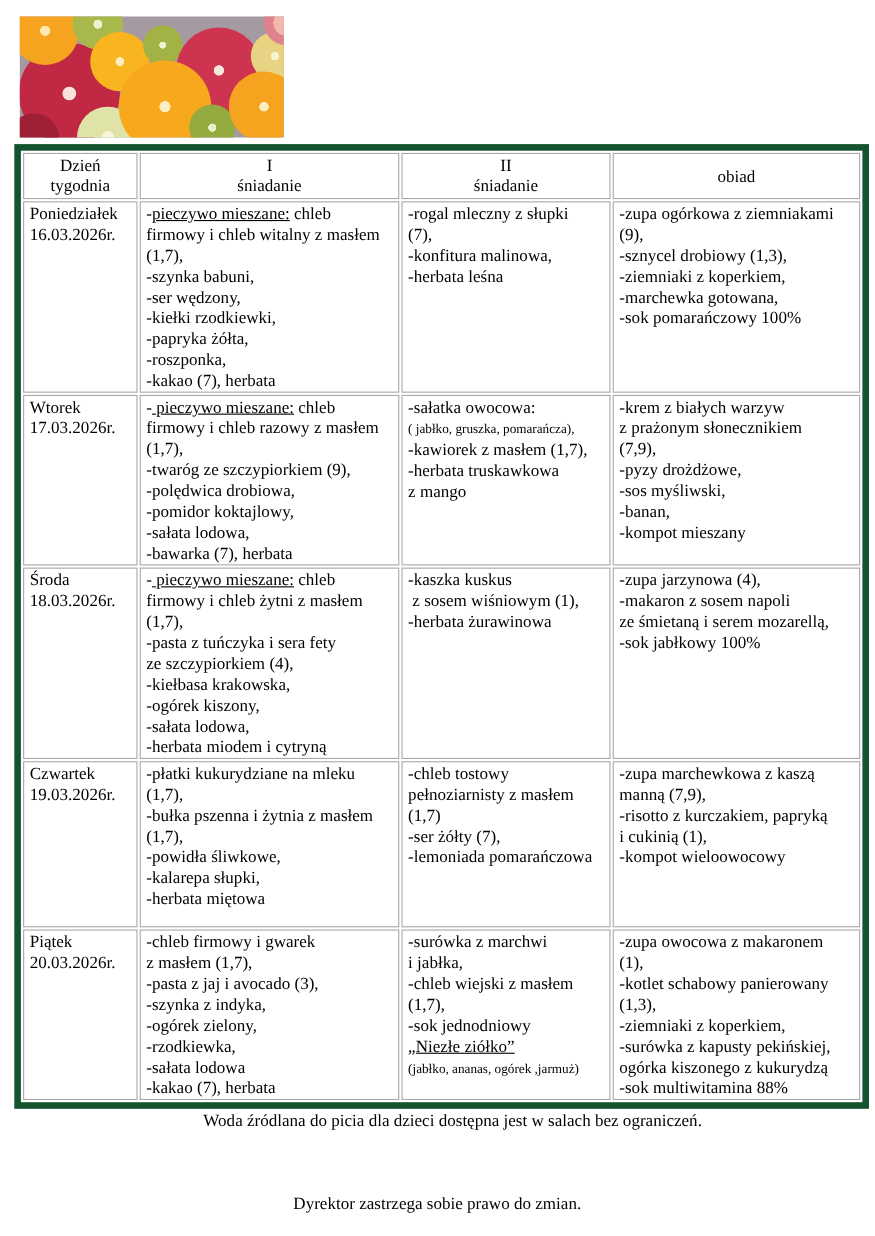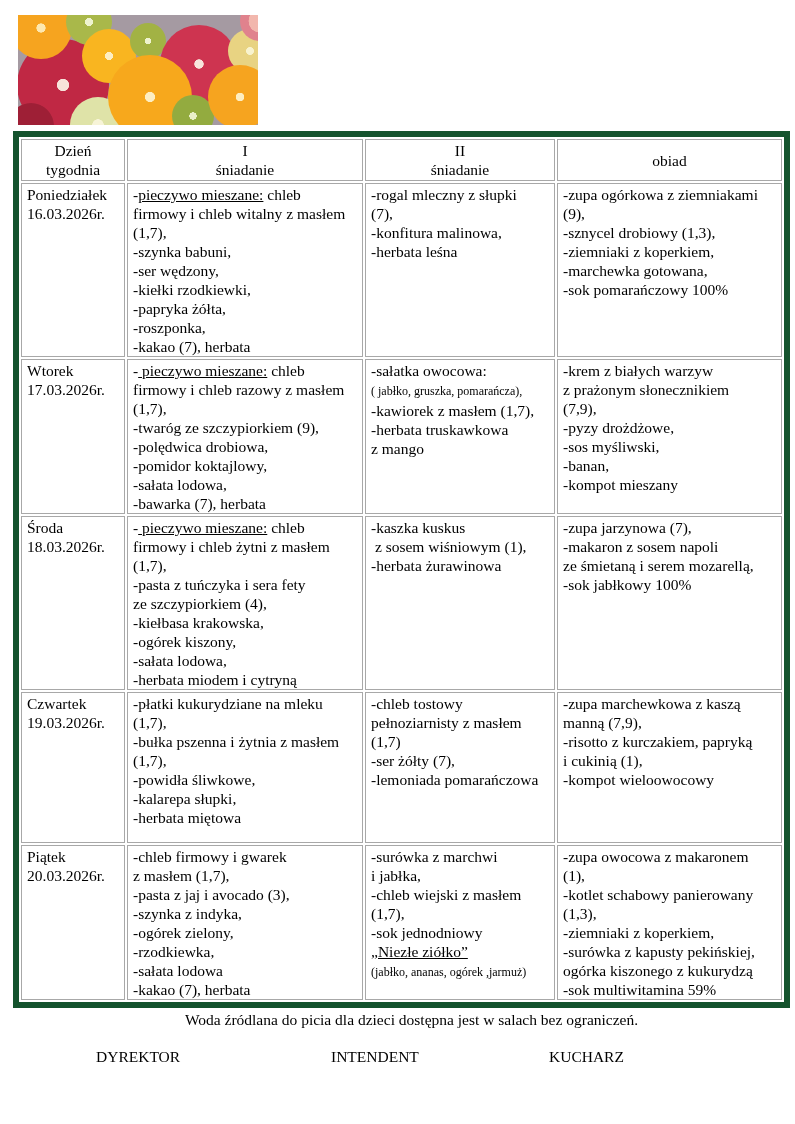--- a/index.html
+++ b/index.html
@@ -212,21 +212,21 @@
             <div class="line"><span>-ogórek kiszony,</span></div>
             <div class="line"><span>-sałata lodowa,</span></div>
             <div class="line"><span>-herbata miodem i cytryną</span></div>
           </td>
           <td>
             <div class="line"><span>-kaszka kuskus</span></div>
             <div class="line"><span> z sosem wiśniowym (1),</span></div>
             <div class="line"><span>-herbata żurawinowa</span></div>
           </td>
           <td>
-            <div class="line"><span>-zupa jarzynowa (7),</span></div>
+            <div class="line"><span>-zupa jarzynowa (4),</span></div>
             <div class="line"><span>-makaron z sosem napoli</span></div>
             <div class="line"><span>ze śmietaną i serem mozarellą,</span></div>
             <div class="line"><span>-sok jabłkowy 100%</span></div>
           </td>
         </tr>
         <tr>
           <td>
             <div class="line">Czwartek</div>
             <div class="line">19.03.2026r.</div>
           </td>
@@ -279,29 +279,24 @@
             <div class="line"><span class="s">(jabłko, ananas, ogórek ,jarmuż)</span></div>
           </td>
           <td>
             <div class="line"><span>-zupa owocowa z makaronem</span></div>
             <div class="line"><span>(1),</span></div>
             <div class="line"><span>-kotlet schabowy panierowany</span></div>
             <div class="line"><span>(1,3),</span></div>
             <div class="line"><span>-ziemniaki z koperkiem,</span></div>
             <div class="line"><span>-surówka z kapusty pekińskiej,</span></div>
             <div class="line"><span>ogórka kiszonego z kukurydzą</span></div>
-            <div class="line"><span>-sok multiwitamina 59%</span></div>
+            <div class="line"><span>-sok multiwitamina 88%</span></div>
           </td>
         </tr>
       </tbody>
   </table>
 
   <div class="water-note">Woda źródlana do picia dla dzieci dostępna jest w salach bez ograniczeń.</div>
 
-  <div class="signatures">
-    <span class="sig sig1">DYREKTOR</span>
-    <span class="sig sig2">INTENDENT</span>
-    <span class="sig sig3">KUCHARZ</span>
-  </div>
 
   <div class="disclaimer">Dyrektor zastrzega sobie prawo do zmian.</div>
 
 </div>
 
 </body></html>

